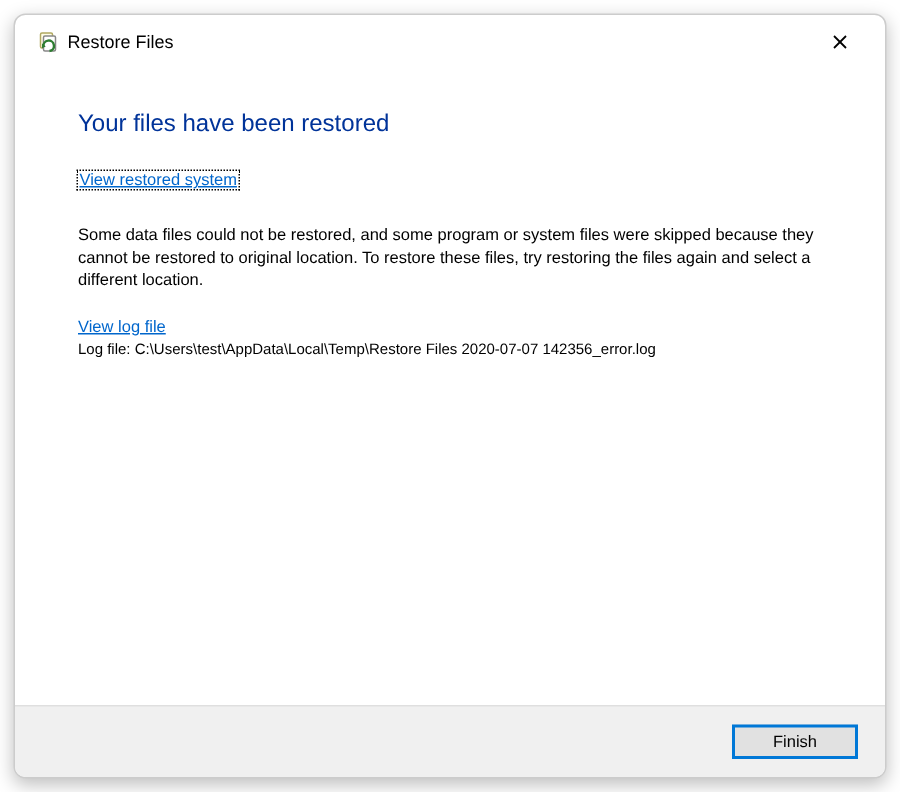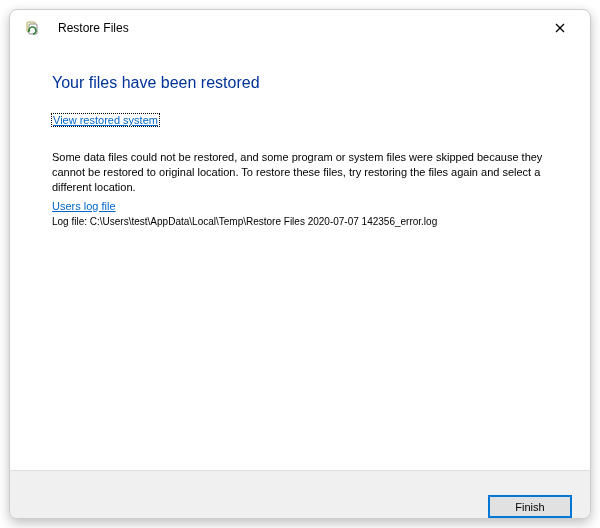--- a/index.html
+++ b/index.html
@@ -30,21 +30,21 @@
     .titlebar {
       height: 36px;
       display: flex;
       align-items: center;
       justify-content: space-between;
       padding: 0 14px 0 14px;
     }
     .title-left {
       display: flex;
       align-items: center;
-      gap: 18px;
+      gap: 5px;
     }
     .title-icon {
       width: 16px;
       height: 16px;
       display: inline-block;
     }
     .title-text {
       font-size: 12px;
       color: #000000;
     }
@@ -79,34 +79,34 @@
     }
     .focused-link {
       outline: 1px dotted #000000;
       padding: 0 1px;
     }
     .description {
       font-size: 11px;
       color: #000000;
       line-height: 1.35;
       margin-top: 22px;
-      margin-bottom: 1px;
+      margin-bottom: 13px;
       max-width: 500px;
     }
     .log-path {
       font-size: 10px;
       color: #000000;
       margin-top: 2px;
     }
     .footer {
       height: 48px;
       background: #f0f0f0;
       border-top: 1px solid #dfdfdf;
       display: flex;
-      align-items: flex-end;
+      align-items: center;
       justify-content: flex-end;
       padding: 0 18px;
     }
     .finish-btn {
       width: 84px;
       height: 23px;
       background: #e1e1e1;
       border: 2px solid #0078d7;
       font-size: 11px;
       color: #000000;
@@ -138,20 +138,20 @@
     </button>
   </div>
 
   <div class="content">
     <h1 class="heading">Your files have been restored</h1>
 
     <a class="link focused-link">View restored system</a>
 
     <p class="description">Some data files could not be restored, and some program or system files were skipped because they cannot be restored to original location. To restore these files, try restoring the files again and select a different location.</p>
 
-    <a class="link">Users log file</a>
+    <a class="link">View log file</a>
     <div class="log-path">Log file: C:\Users\test\AppData\Local\Temp\Restore Files 2020-07-07 142356_error.log</div>
   </div>
 
   <div class="footer">
     <button class="finish-btn">Finish</button>
   </div>
 </div>
 
 </body></html>

